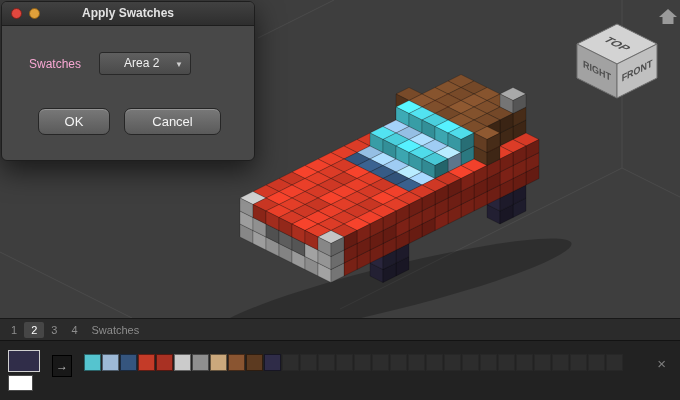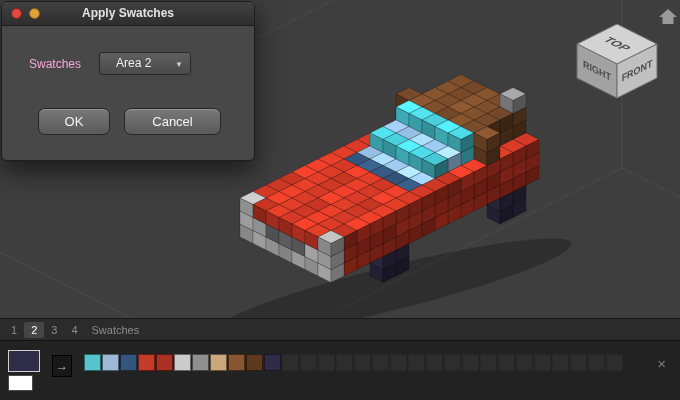--- a/index.html
+++ b/index.html
@@ -38,21 +38,21 @@
           border:1px solid #1e1e1e;border-radius:6px;box-shadow:0 10px 28px rgba(0,0,0,0.6);}
   .titlebar{position:relative;height:23px;background:linear-gradient(#414141,#2e2e2e);
             border-bottom:1px solid #1d1d1d;border-radius:5px 5px 0 0;}
   .title{text-align:center;line-height:23px;font-size:12px;font-weight:bold;color:#e3e3e3;}
   .light{position:absolute;top:6px;width:11px;height:11px;border-radius:50%;box-sizing:border-box;}
   .light.red{left:9px;background:#e1483f;border:1px solid #7e211c;}
   .light.yellow{left:27px;background:#e0a03a;border:1px solid #8a5d17;}
   .dlabel{position:absolute;left:27px;top:55px;font-size:12px;color:#f9a8d4;text-align:center;}
   .select{position:absolute;left:97px;top:50px;width:92px;height:23px;background:linear-gradient(#5f5f5f,#4a4a4a);
           border:1px solid #282828;border-radius:3px;box-sizing:border-box;color:#efefef;font-size:12px;
-          line-height:21px;padding-left:16px;}
+          line-height:21px;padding-left:24px;}
   .select .arrow{position:absolute;right:7px;top:1px;font-size:8px;color:#cfcfcf;}
   .btn{position:absolute;top:106px;height:27px;background:linear-gradient(#787878,#5a5a5a);
        border:1px solid #262626;border-radius:7px;color:#f4f4f4;font-size:13px;
        font-family:"Liberation Sans",sans-serif;box-shadow:inset 0 1px 0 rgba(255,255,255,0.22);}
   .btn.ok{left:36px;width:72px;}
   .btn.cancel{left:122px;width:97px;}
 </style>
 </head>
 <body>
 

